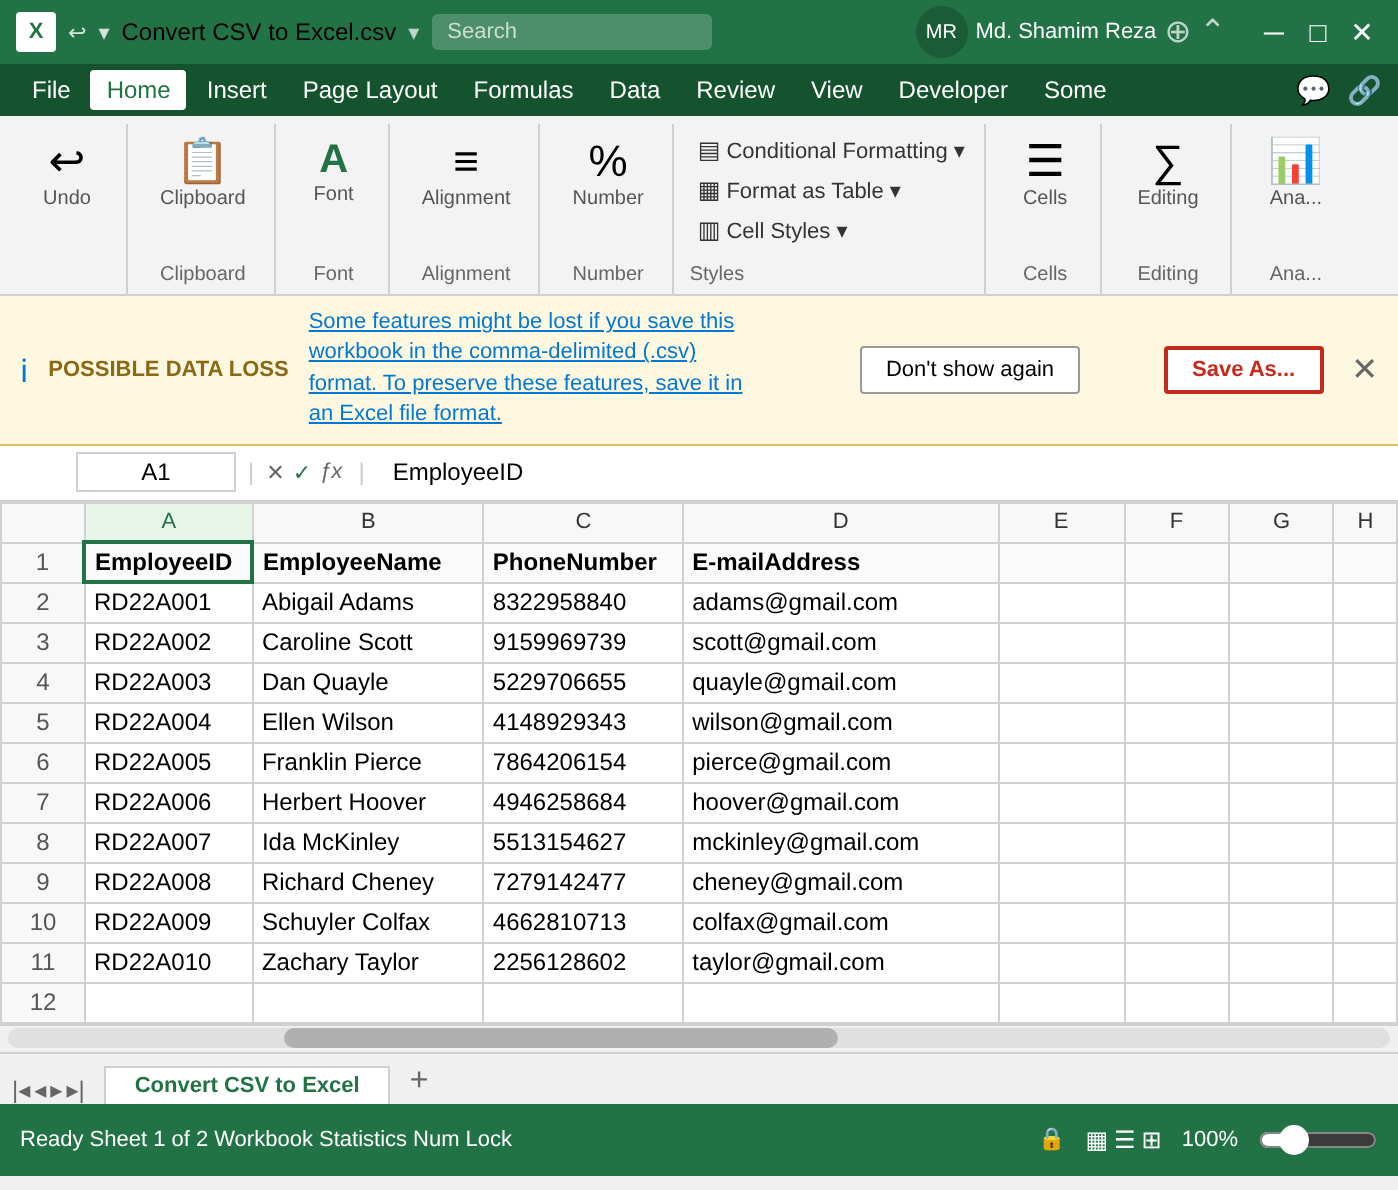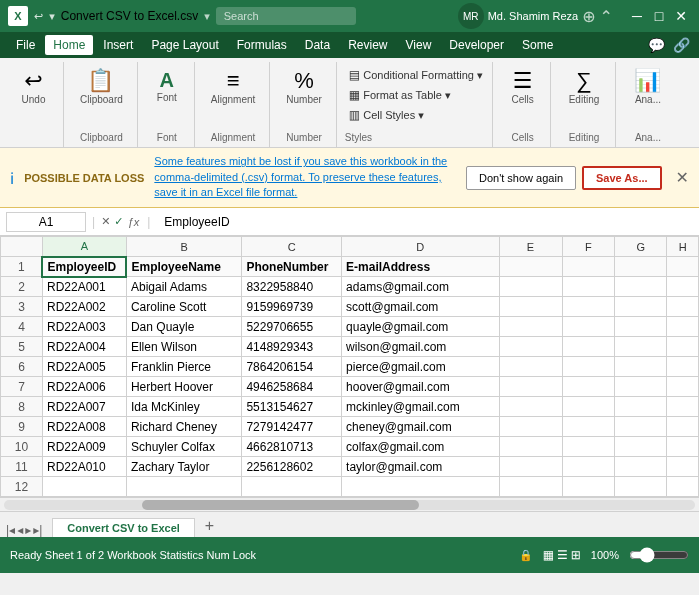--- a/index.html
+++ b/index.html
@@ -108,40 +108,42 @@
     .banner-label { color: #8b6914; font-weight: bold; font-size: 11px; flex-shrink: 0; }
     .banner-text { color: #0078d4; font-size: 11px; text-decoration: underline; flex: 1; line-height: 1.4; cursor: pointer; }
     .banner-buttons { display: flex; gap: 6px; flex-shrink: 0; }
     .banner-btn {
       padding: 4px 12px;
       font-size: 11px;
       cursor: pointer;
       border-radius: 2px;
       border: 1px solid #999;
       background: white;
+      margin-left: 36px;
     }
     .banner-btn.primary { border: 2px solid #c42b1c; background: white; color: #c42b1c; font-weight: bold; }
     .banner-close { background: none; border: none; font-size: 16px; cursor: pointer; color: #666; margin-left: 4px; }
 
     
     .formula-bar {
       background: white;
       border-bottom: 1px solid #d0d0d0;
       height: 28px;
       display: flex;
       align-items: center;
       gap: 4px;
       padding: 0 6px;
     }
     .cell-ref {
       width: 80px;
       border: 1px solid #d0d0d0;
       padding: 2px 6px;
       font-size: 12px;
       text-align: center;
+      margin-left: 32px;
     }
     .formula-input { flex: 1; border: none; outline: none; font-size: 12px; padding: 2px 6px; }
 
     table.grid {
       border-collapse: collapse;
       width: 100%;
       font-size: 12px;
       table-layout: fixed;
     }
     table.grid th, table.grid td {

